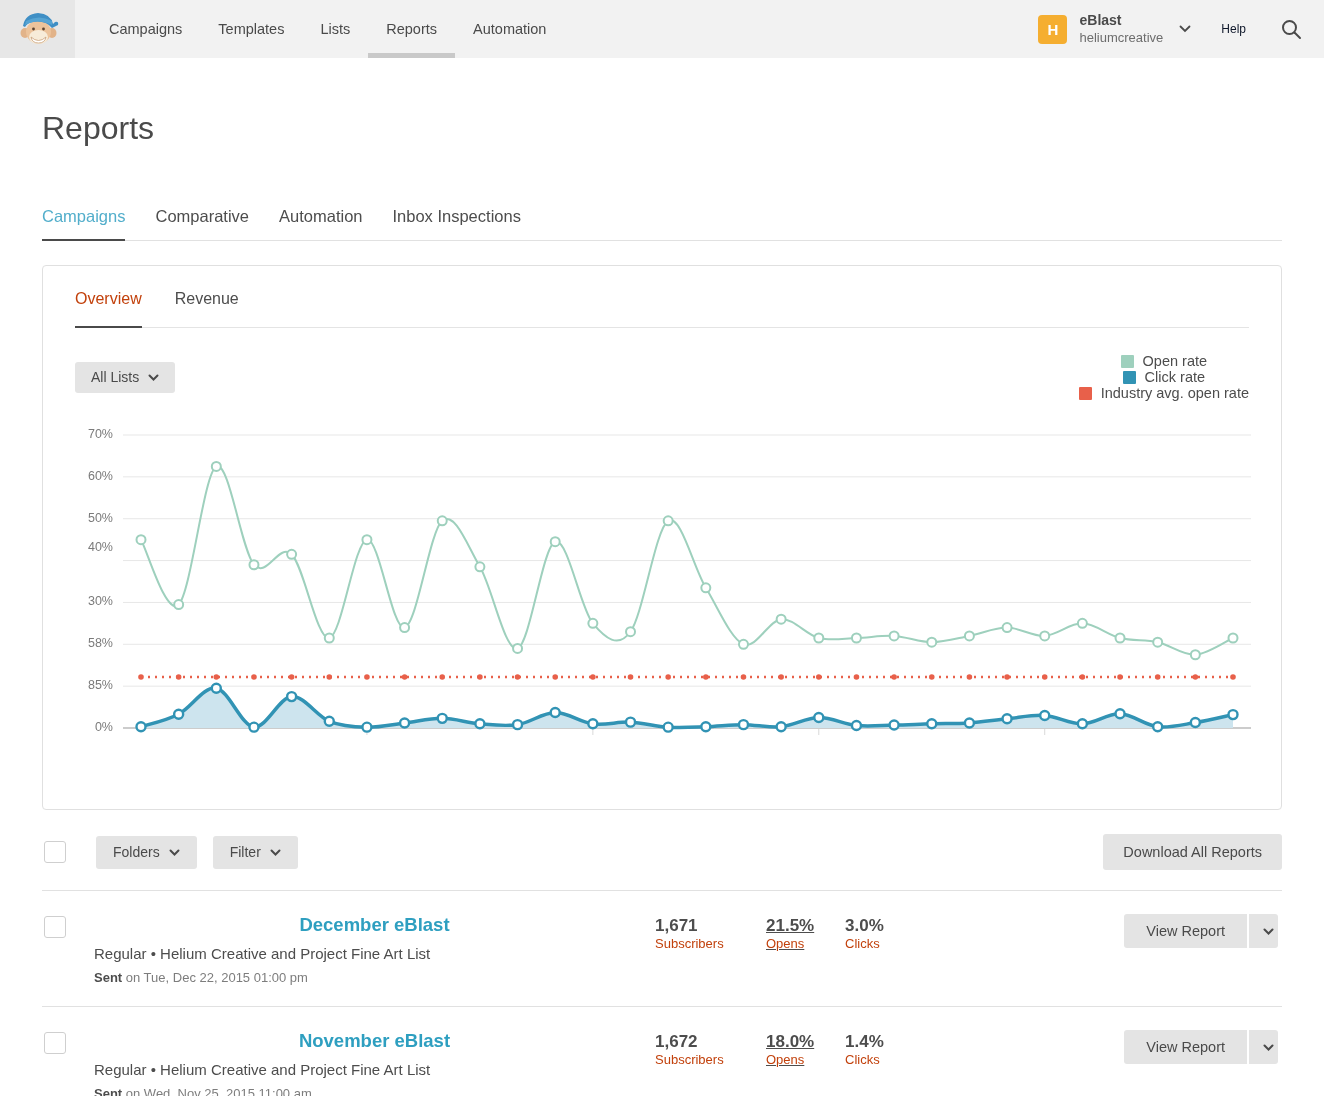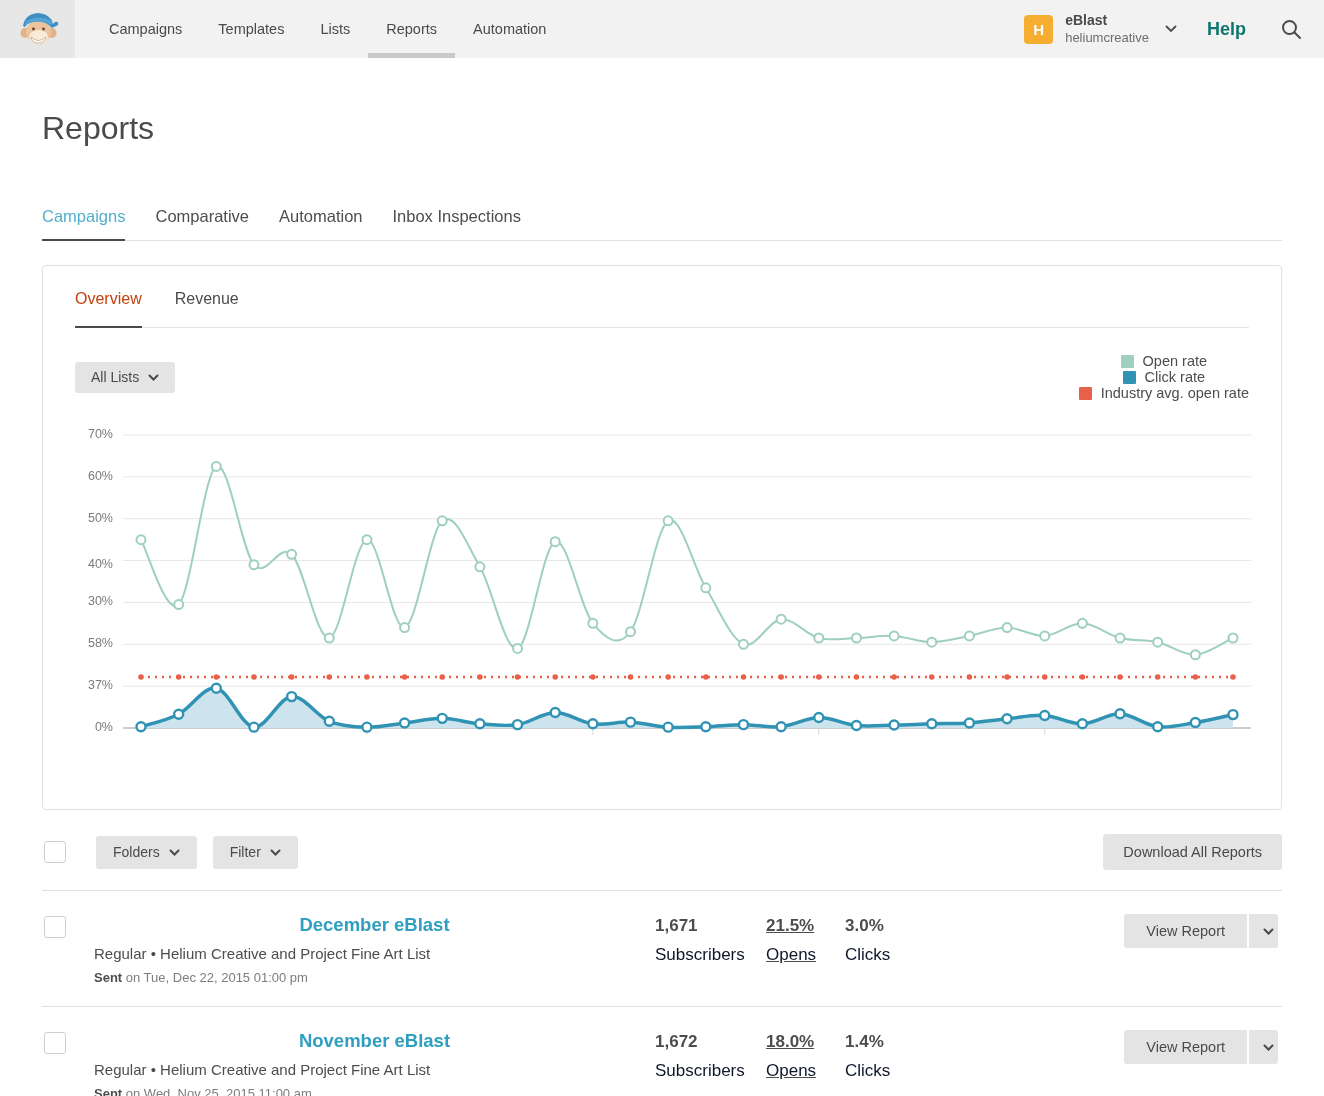--- a/index.html
+++ b/index.html
@@ -11,21 +11,21 @@
   .logo-block { width:75px; background:#e7e7e7; display:flex; align-items:center; justify-content:center; cursor:pointer; }
   .nav-items { display:flex; align-items:stretch; margin-left:16px; }
   .nav-item { display:flex; align-items:center; padding:0 18px; font-size:14.5px; color:#4a4a4a; cursor:pointer; border-bottom:5px solid transparent; border-top:5px solid transparent; }
   .nav-item.active { border-bottom-color:#c9c9c9; }
   .nav-right { margin-left:auto; display:flex; align-items:center; padding-right:22px; }
   .avatar { width:29px; height:29px; background:#f5ae30; border-radius:4px; color:#fff; font-size:15px; font-weight:700; display:flex; align-items:center; justify-content:center; }
   .account-text { margin-left:12px; line-height:1.25; }
   .account-name { font-size:14px; font-weight:700; color:#4a4a4a; }
   .account-sub { font-size:13px; color:#6d6d6d; }
   .acct-chev { margin:0 0 0 16px; }
-  .help-link { font-size:18px; color:#0f766e; margin:0 34px 0 30px; cursor:pointer;font-weight:bold; }
+  .help-link { font-size:12px; color:#0f172a; margin:0 34px 0 30px; cursor:pointer; }
 
   
   .content { padding:0 42px; }
   h1.page-title { margin-top:52px; font-size:32px; font-weight:500; color:#4a4a4a; }
 
   .main-tabs { display:flex; margin-top:60px; border-bottom:1px solid #e1e1e1; }
   .main-tab { font-size:16.5px; color:#4d4d4d; padding:0 0 13px 0; margin-right:30px; cursor:pointer; border-bottom:2px solid transparent; margin-bottom:-1px; }
   .main-tab.active { color:#52aecb; border-bottom-color:#4a4a4a; }
 
   
@@ -61,21 +61,21 @@
   .campaign-row:last-child { border-bottom:1px solid #e1e1e1; }
   .row-check { width:52px; padding:2px 0 0 2px; flex:none; }
   .row-main { width:561px; flex:none; }
   .row-title { font-size:18.5px; font-weight:600; color:#2e9fc0; cursor:pointer;text-align:center; }
   .row-meta { font-size:15px; color:#4d4d4d; margin-top:9px; }
   .row-sent { font-size:13px; color:#7d7d7d; margin-top:8px; }
   .row-sent b { color:#4d4d4d; font-weight:700; }
   .stat { padding-top:2px; flex:none; }
   .stat-1 { width:111px; } .stat-2 { width:79px;text-decoration:underline; } .stat-3 { width:160px; }
   .stat-value { font-size:17px; font-weight:600; color:#4d4d4d; }
-  .stat-label { font-size:17px; color:#0f172a; margin-top:9px; }
+  .stat-label { font-size:13px; color:#c2410c; }
   .row-action { margin-left:auto; display:flex; margin-right:4px; }
   .btn-view { height:34px; padding:0 22px; font-size:14.5px; border-radius:3px 0 0 3px; }
   .btn-caret { height:34px; width:29px; margin-left:2px; border-radius:0 3px 3px 0; }
 </style>
 </head>
 <body>
 
 <div class="topnav">
   <div class="logo-block">
     <svg width="46" height="42" viewBox="0 0 46 42">
@@ -149,24 +149,24 @@
         <div class="legend-item">
           <span class="swatch" style="background: rgb(232, 96, 74);"></span>
           <span class="legend-label">Industry avg. open rate</span>
         </div>
       </div>
     </div>
 
     <div class="chart-wrap">
       <div class="y-labels" id="y-labels">
           <div class="ytick" style="top: 285px;">0%</div>
-          <div class="ytick" style="top: 243.143px;">37%</div>
+          <div class="ytick" style="top: 243.143px;">85%</div>
           <div class="ytick" style="top: 201.286px;">58%</div>
           <div class="ytick" style="top: 159.429px;">30%</div>
-          <div class="ytick" style="top: 122px;">40%</div>
+          <div class="ytick" style="top: 105px;">40%</div>
           <div class="ytick" style="top: 75.7143px;">50%</div>
           <div class="ytick" style="top: 33.8571px;">60%</div>
           <div class="ytick" style="top: -8px;">70%</div>
         </div>
       <svg class="plot" id="chart-svg" width="1128" height="304" viewBox="0 0 1128 304">
           <line x1="0" y1="251.14285714285714" x2="1128" y2="251.14285714285714" stroke="#e7e7e7" stroke-width="1"></line>
           <line x1="0" y1="209.28571428571428" x2="1128" y2="209.28571428571428" stroke="#e7e7e7" stroke-width="1"></line>
           <line x1="0" y1="167.42857142857144" x2="1128" y2="167.42857142857144" stroke="#e7e7e7" stroke-width="1"></line>
           <line x1="0" y1="125.57142857142858" x2="1128" y2="125.57142857142858" stroke="#e7e7e7" stroke-width="1"></line>
           <line x1="0" y1="83.71428571428572" x2="1128" y2="83.71428571428572" stroke="#e7e7e7" stroke-width="1"></line>

